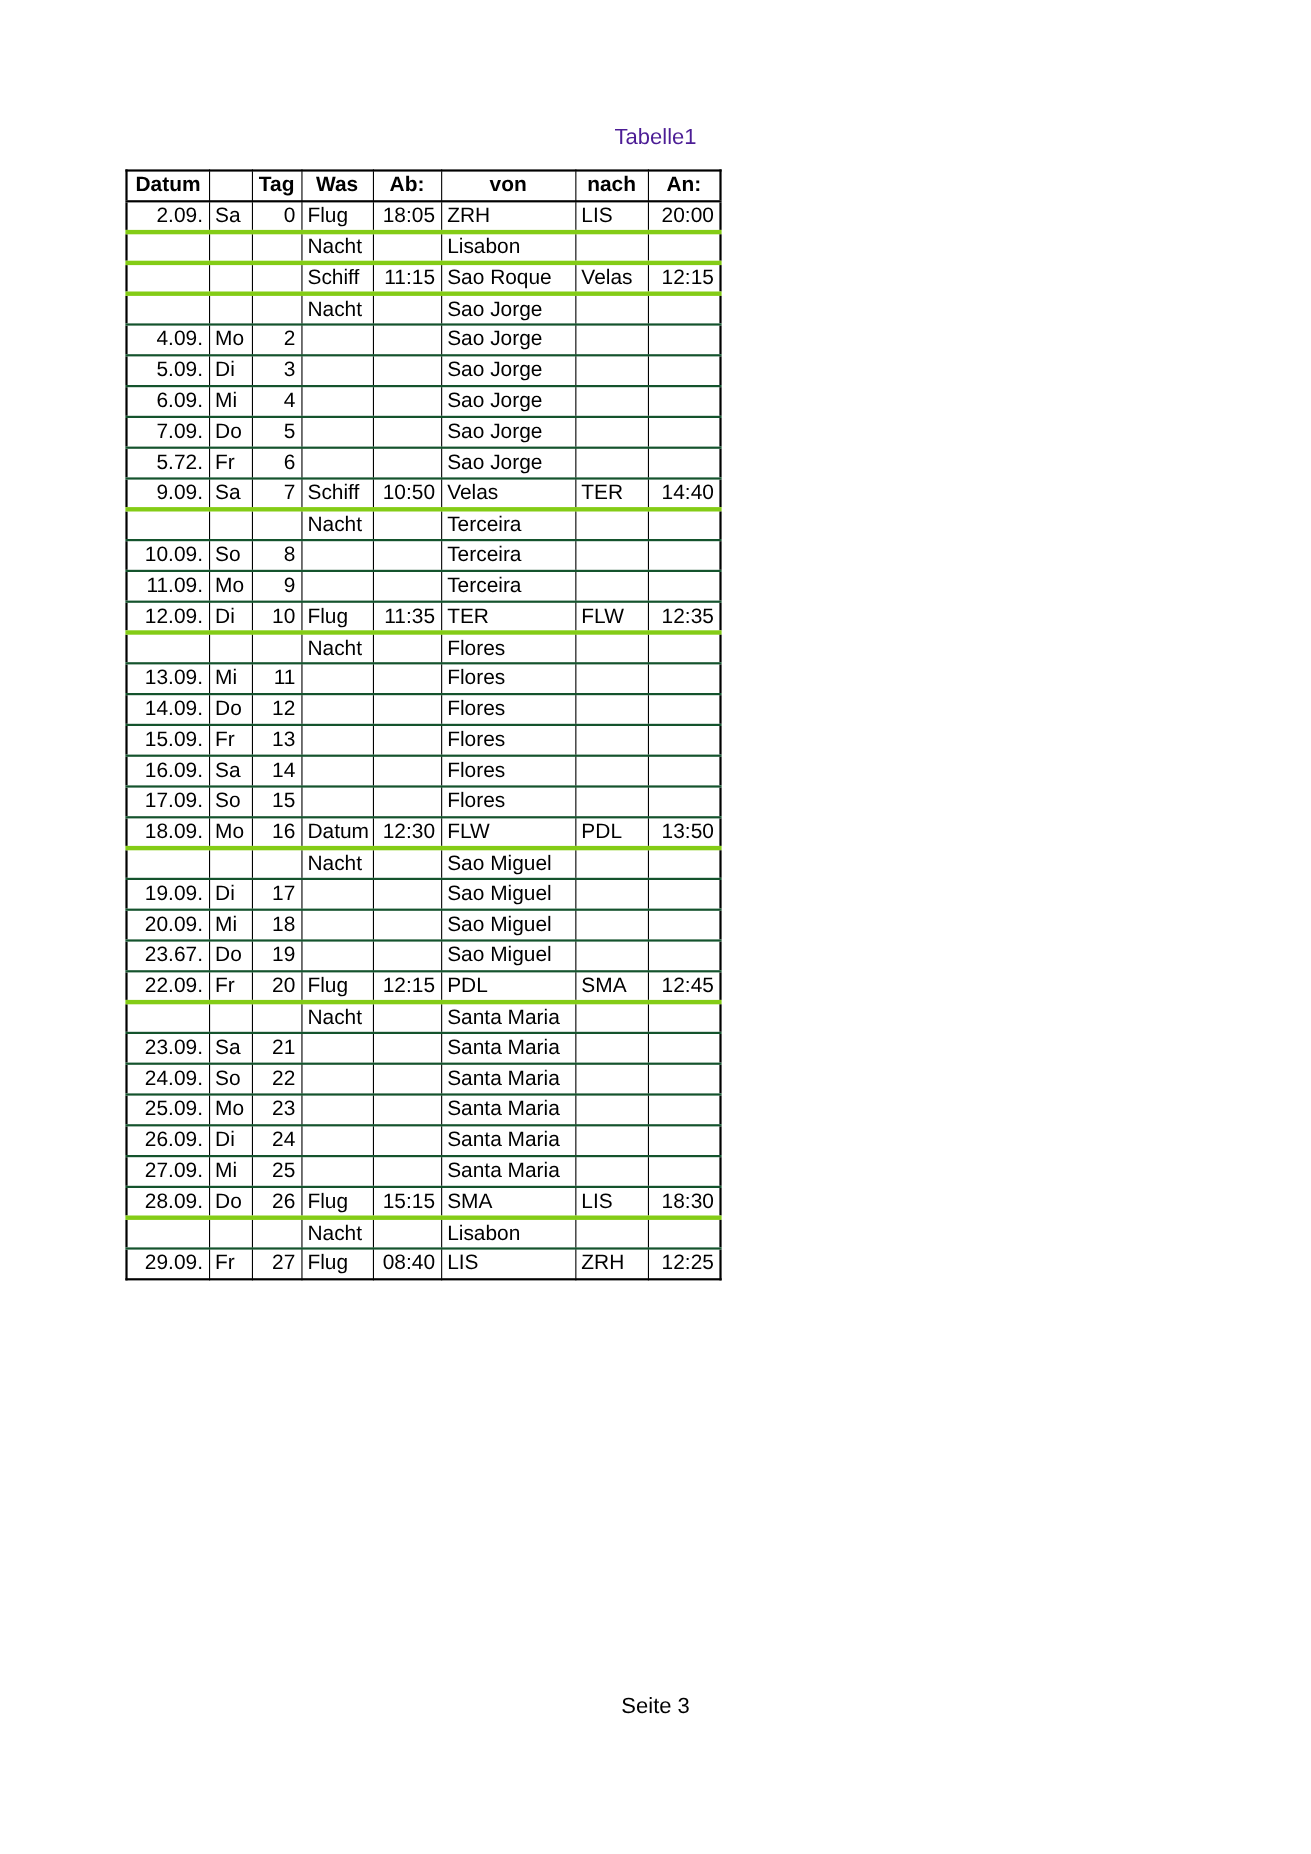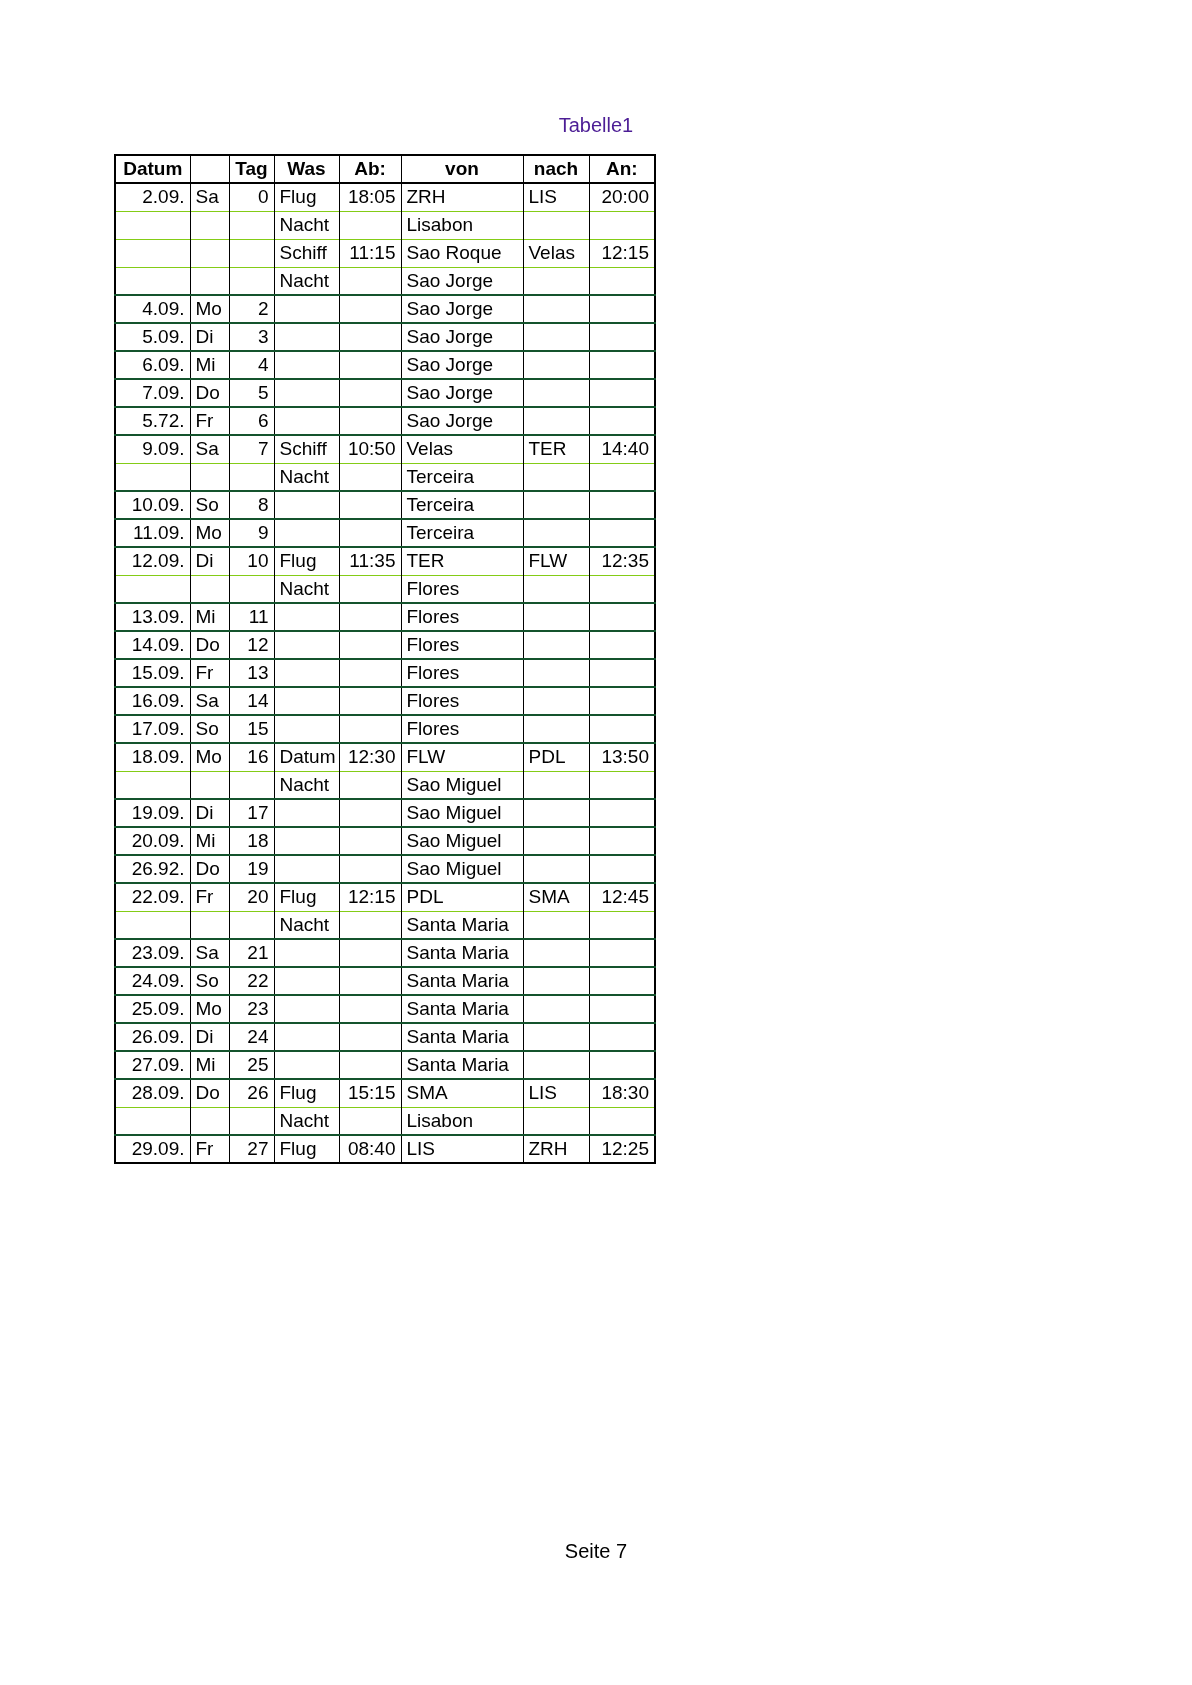--- a/index.html
+++ b/index.html
@@ -35,21 +35,21 @@
     height: 28px;
     padding: 0 5px;
     vertical-align: middle;
     border-left: 1px solid #000000;
     border-right: 1px solid #000000;
     overflow: hidden;
     white-space: nowrap;
     font-weight: normal;
   }
   table.itinerary thead th { font-weight: bold; text-align: center; margin-top: 32px; }
-  table.itinerary tbody tr { border-top: 1px solid #84cc16; }
+  table.itinerary tbody tr { border-top: 4px solid #84cc16; }
   table.itinerary thead tr { border-bottom: 2px solid #000000; }
   table.itinerary tbody tr.group-start { border-top: 2px solid #14532d; padding-left: 11px; }
   .ar { text-align: right; }
   .al { text-align: left; }
   .page-footer {
     position: absolute; top: 1540px; left: 0; width: 100%;
     text-align: center;
     font-size: 20px; line-height: 22px;
     color: #000000;
   }
@@ -319,21 +319,21 @@
           <td class="ar">20.09.</td>
           <td class="al">Mi</td>
           <td class="ar">18</td>
           <td class="al"></td>
           <td class="ar"></td>
           <td class="al">Sao Miguel</td>
           <td class="al"></td>
           <td class="ar"></td>
         </tr>
         <tr class="group-start">
-          <td class="ar">26.92.</td>
+          <td class="ar">23.67.</td>
           <td class="al">Do</td>
           <td class="ar">19</td>
           <td class="al"></td>
           <td class="ar"></td>
           <td class="al">Sao Miguel</td>
           <td class="al"></td>
           <td class="ar"></td>
         </tr>
         <tr class="group-start">
           <td class="ar">22.09.</td>
@@ -431,15 +431,15 @@
           <td class="ar">27</td>
           <td class="al">Flug</td>
           <td class="ar">08:40</td>
           <td class="al">LIS</td>
           <td class="al">ZRH</td>
           <td class="ar">12:25</td>
         </tr>
       </tbody>
   </table>
 
-  <div class="page-footer">Seite 7</div>
+  <div class="page-footer">Seite 3</div>
 
 </div>
 
 </body></html>

